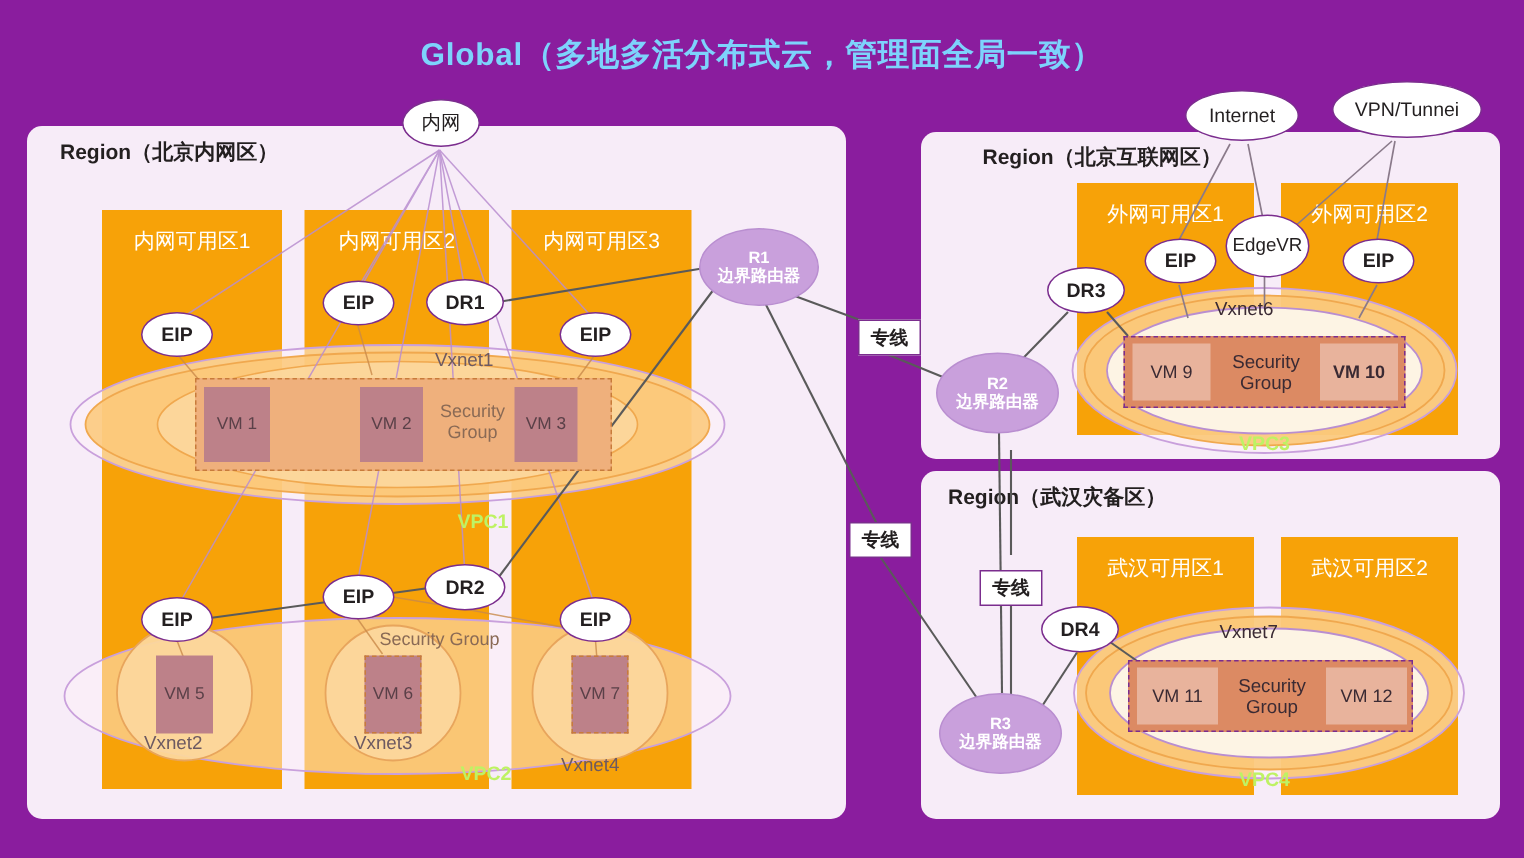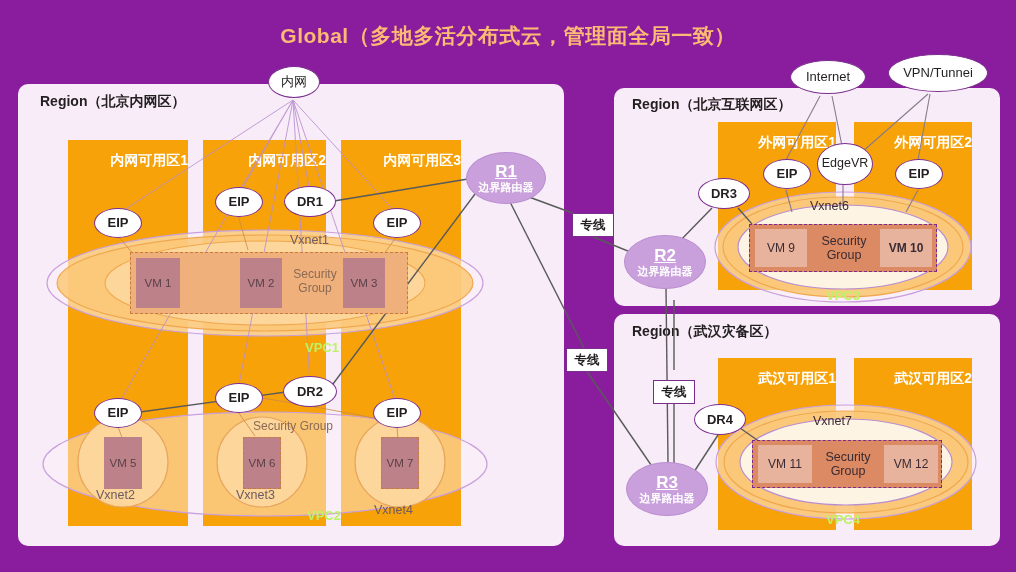--- a/index.html
+++ b/index.html
@@ -6,53 +6,53 @@
   body{
     width:1016px;height:572px;overflow:hidden;
     font-family:"Liberation Sans","DejaVu Sans",sans-serif;
     background:#ffffff;
   }
   #stage{position:relative;width:1016px;height:572px;background:#8a1d9e;overflow:hidden;}
 
   
   .title{
     position:absolute;left:0;top:22px;width:1016px;text-align:center;
-    color:#fdba74;font-size:21px;font-weight:bold;letter-spacing:.5px;
+    color:#7dd3fc;font-size:21px;font-weight:bold;letter-spacing:.5px;
   }
 
   
   .region{
     position:absolute;background:#f7ecf8;border-radius:10px;
   }
   .region-label{
     position:absolute;color:#231f20;font-size:14px;font-weight:bold;white-space:nowrap;
   }
 
   
   .az{position:absolute;background:#f7a208;}
   .az-label{
-    position:absolute;color:#ffffff;font-size:14px;font-weight:bold;white-space:nowrap;text-align:right;
+    position:absolute;color:#ffffff;font-size:14px;font-weight:normal;white-space:nowrap;text-align:center;
   }
 
   
   .ovl{position:absolute;left:0;top:0;width:1016px;height:572px;pointer-events:none;}
 
   
   .node{
     position:absolute;display:flex;align-items:center;justify-content:center;
     text-align:center;border-radius:50%;
     border:1.6px solid #7b2d8e;background:#ffffff;color:#231f20;
     font-size:13px;font-weight:bold;line-height:1.05;
     box-sizing:border-box;
   }
   .node.router{
     background:#c9a0dc;border:1.5px solid #b98ed0;color:#ffffff;
     font-weight:bold;flex-direction:column;
   }
-  .node.router .rname{font-size:17px;line-height:1.1;text-decoration:underline;}
+  .node.router .rname{font-size:11px;line-height:1.1;}
   .node.router .rsub{font-size:11px;font-weight:bold;line-height:1.1;}
   .node.cloud{font-size:13px;font-weight:normal;color:#231f20;}
 
   
   .tag{
     position:absolute;background:#ffffff;border:1.3px solid #7b2d8e;
     color:#231f20;font-size:12.5px;font-weight:bold;
     display:flex;align-items:center;justify-content:center;box-sizing:border-box;
   }
 
@@ -85,21 +85,21 @@
 
 <div id="stage">
 
   <div class="title">Global（多地多活分布式云，管理面全局一致）</div>
 
   <div class="region" style="left:18px;top:84px;width:546px;height:462px;"></div>
   <div class="region" style="left:614px;top:88px;width:386px;height:218px;"></div>
   <div class="region" style="left:614px;top:314px;width:386px;height:232px;"></div>
 
   <div class="region-label" style="left:40px;top:93px;">Region（北京内网区）</div>
-  <div class="region-label" style="left:632px;top:96px;">Region（北京互联网区）</div>
+  <div class="region-label" style="left:655px;top:96px;">Region（北京互联网区）</div>
   <div class="region-label" style="left:632px;top:323px;">Region（武汉灾备区）</div>
 
   <div class="az" style="left:68px;top:140px;width:120px;height:386px;"></div>
   <div class="az" style="left:203px;top:140px;width:123px;height:386px;"></div>
   <div class="az" style="left:341px;top:140px;width:120px;height:386px;"></div>
 
   <div class="az-label" style="left:68px;top:152px;width:120px;">内网可用区1</div>
   <div class="az-label" style="left:203px;top:152px;width:123px;">内网可用区2</div>
   <div class="az-label" style="left:341px;top:152px;width:120px;">内网可用区3</div>
 

